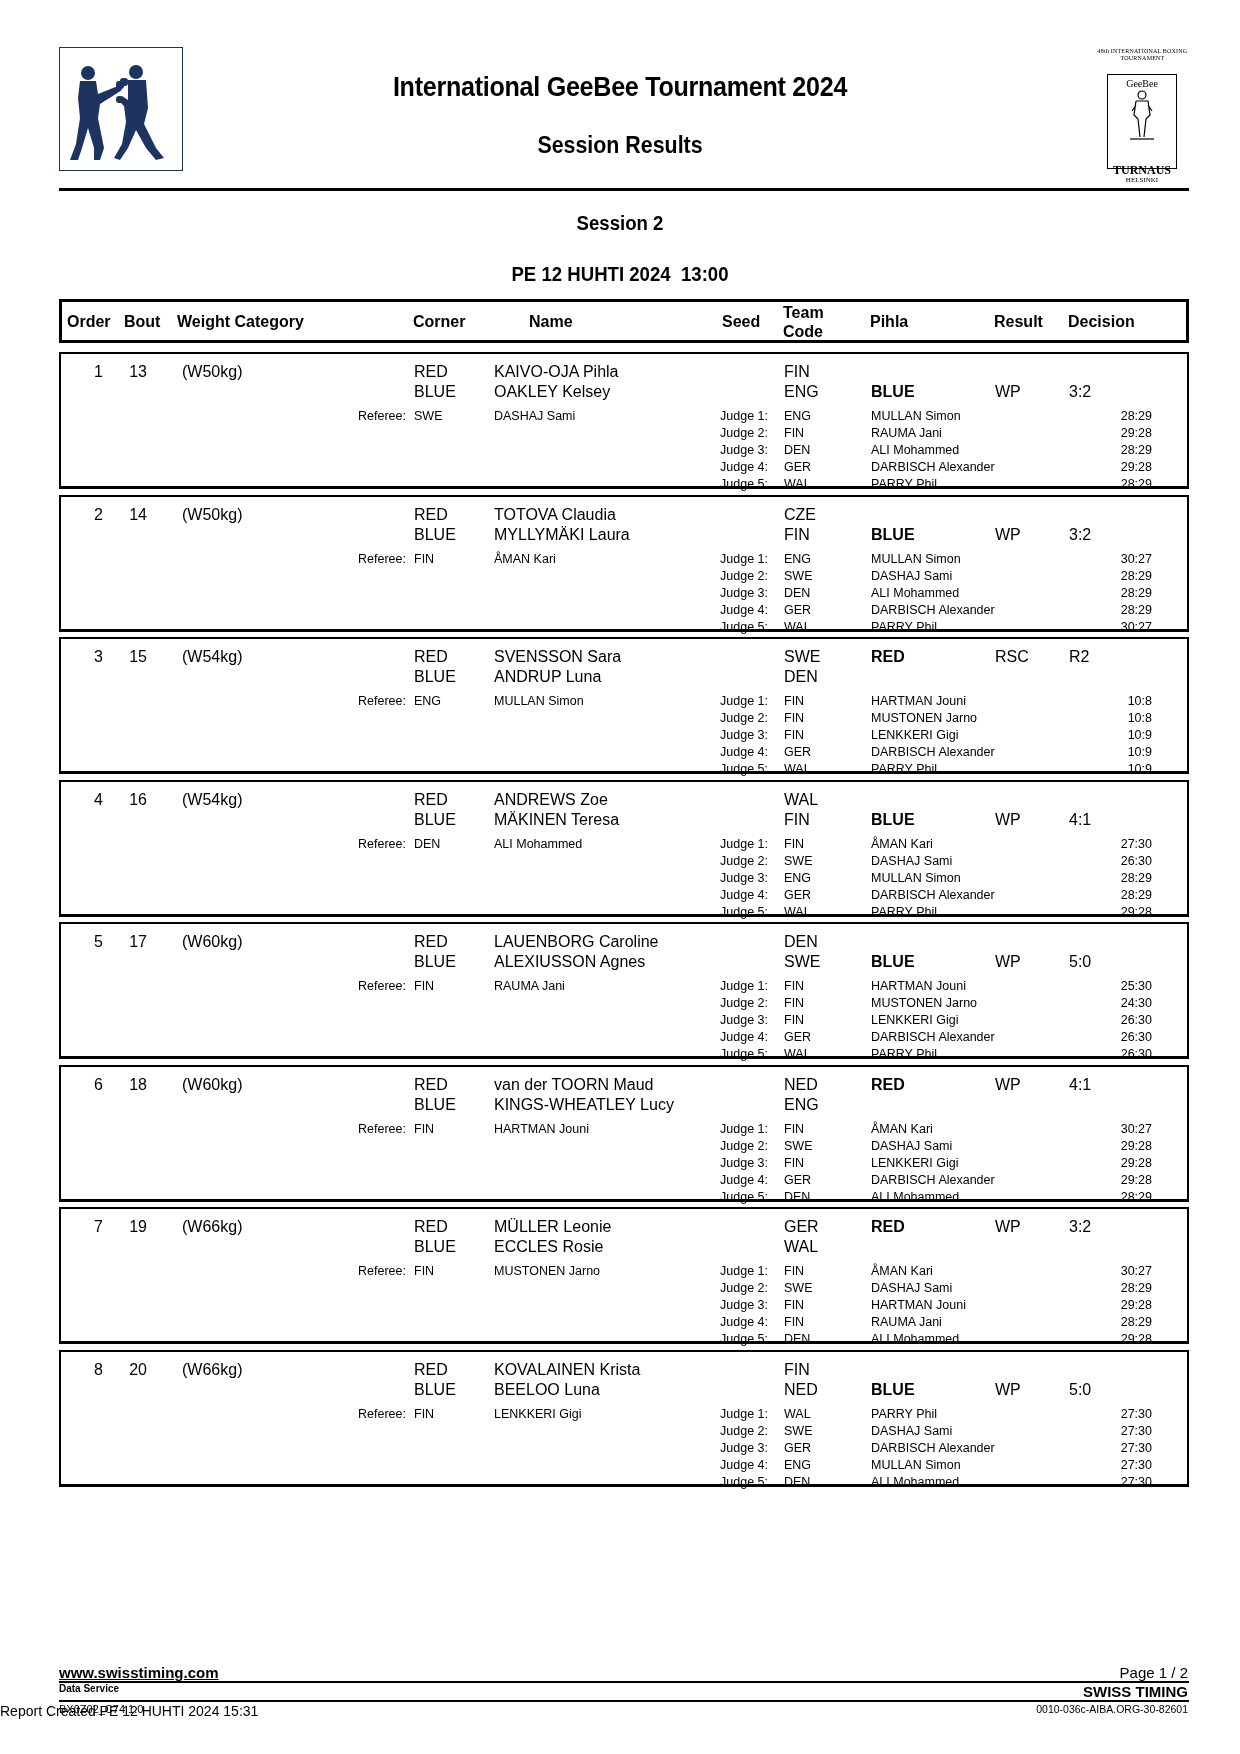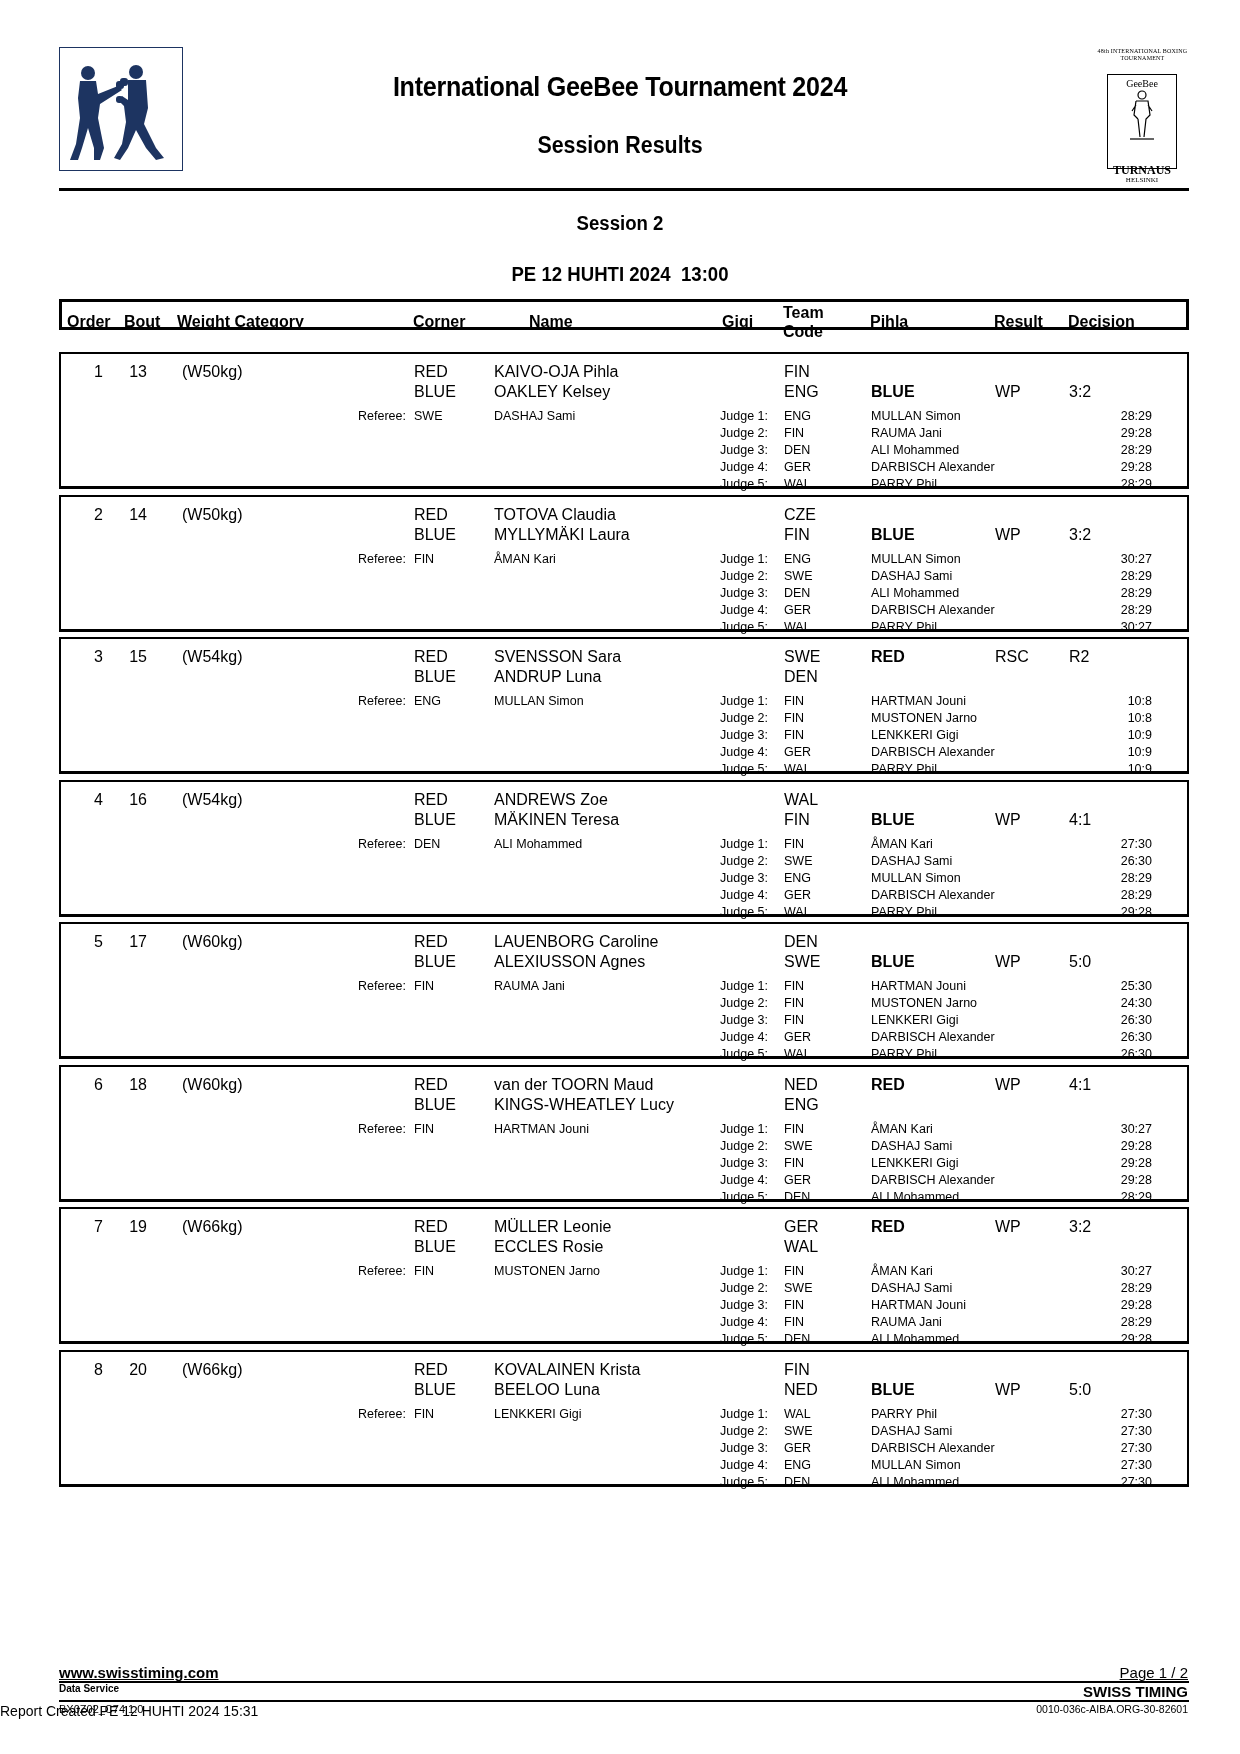--- a/index.html
+++ b/index.html
@@ -11,21 +11,21 @@
   .logo-right .cap { font-family: "Liberation Serif", serif; font-size: 6px; text-align: center; line-height: 7px; letter-spacing: 0.2px; }
   .logo-right .frame { position: absolute; left: 12px; top: 26px; width: 70px; height: 95px; border: 1px solid #000; }
 
   .title { position: absolute; left: 0; width: 1240px; top: 72px; text-align: center; font-size: 27px; font-weight: bold; letter-spacing: -0.3px; transform: scaleX(0.93); }
   .subtitle { position: absolute; left: 0; width: 1240px; top: 132px; text-align: center; font-size: 23px; font-weight: bold; transform: scaleX(0.93); }
   .rule-top { position: absolute; left: 59px; width: 1130px; top: 188px; height: 3px; background: #000; }
   .session { position: absolute; left: 0; width: 1240px; top: 212px; text-align: center; font-size: 20px; font-weight: bold; transform: scaleX(0.93); }
   .datetime { position: absolute; left: 0; width: 1240px; top: 263px; text-align: center; font-size: 20px; font-weight: bold; transform: scaleX(0.93); }
   .datetime span { white-space: pre; }
 
-  .header-box { position: absolute; left: 59px; top: 299px; width: 1130px; height: 31px; border: 3px solid #000; font-size: 16px; font-weight: bold; }
+  .header-box { position: absolute; left: 59px; top: 299px; width: 1130px; height: 44px; border: 3px solid #000; font-size: 16px; font-weight: bold; }
   .header-box div { position: absolute; top: 11px; }
   .header-box .h-team { top: 1px; line-height: 19px; }
 
   .bout { position: absolute; left: 59px; width: 1130px; height: 137px; border: 2px solid #000; border-bottom-width: 3px; }
   .bout .c { position: absolute; white-space: nowrap; }
   .bout .main { font-size: 16px; }
   .bout .small { font-size: 12.5px; }
   .bout .bold { font-weight: bold; }
   .r1 { top: 9px; } .r2 { top: 29px; }
   .ref { top: 55px; }
@@ -38,21 +38,21 @@
   .x-corner { left: 353px; }
   .x-name { left: 433px; }
   .x-jlabel { right: 419px; text-align: right; }
   .x-team { left: 723px; }
   .x-winner { left: 810px; }
   .x-result { left: 934px; }
   .x-decision { left: 1008px; }
   .x-score { right: 35px; text-align: right; }
 
   .footer-url { position: absolute; left: 59px; top: 1664px; font-size: 15px; font-weight: bold; text-decoration: underline; }
-  .footer-page { position: absolute; right: 52px; top: 1664px; font-size: 15px; text-decoration: underline; }
+  .footer-page { position: absolute; right: 52px; top: 1664px; font-size: 15px; }
   .footer-rule1 { position: absolute; left: 59px; width: 1130px; top: 1681px; height: 2px; background: #000; }
   .footer-ds { position: absolute; left: 59px; top: 1683px; font-size: 10px; font-weight: bold; }
   .footer-st { position: absolute; right: 52px; top: 1683px; font-size: 15px; font-weight: bold; margin-left: 35px; }
   .footer-rule2 { position: absolute; left: 59px; width: 1130px; top: 1700px; height: 2px; background: #000; }
   .footer-code { position: absolute; left: 59px; top: 1703px; font-size: 11px; }
   .footer-created { position: absolute; left: 0; width: 1064px; top: 1703px; text-align: left; font-size: 14px; }
   .footer-id { position: absolute; right: 52px; top: 1703px; font-size: 10.5px; }
 </style>
 </head>
 <body>
@@ -95,21 +95,21 @@
 <div class="rule-top"></div>
 <div class="session">Session 2</div>
 <div class="datetime"><span>PE 12 HUHTI 2024  13:00</span></div>
 
 <div class="header-box">
   <div style="left:5px;">Order</div>
   <div style="left:62px;">Bout</div>
   <div style="left:115px;">Weight Category</div>
   <div style="left:351px;">Corner</div>
   <div style="left:431px;margin-left:36px;">Name</div>
-  <div style="left:660px;">Gigi</div>
+  <div style="left:660px;">Seed</div>
   <div class="h-team" style="left:721px;">
     <span>Team</span><br>
     <span>Code</span>
   </div>
   <div style="left:808px;">Pihla</div>
   <div style="left:932px;">Result</div>
   <div style="left:1006px;">Decision</div>
 </div>
 
 <div id="bouts">

